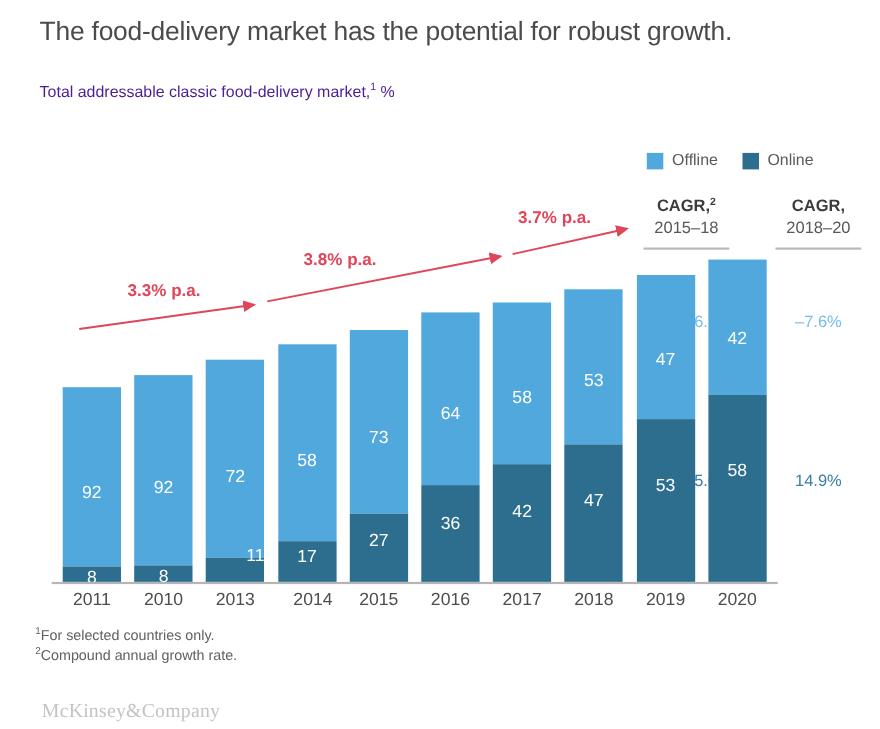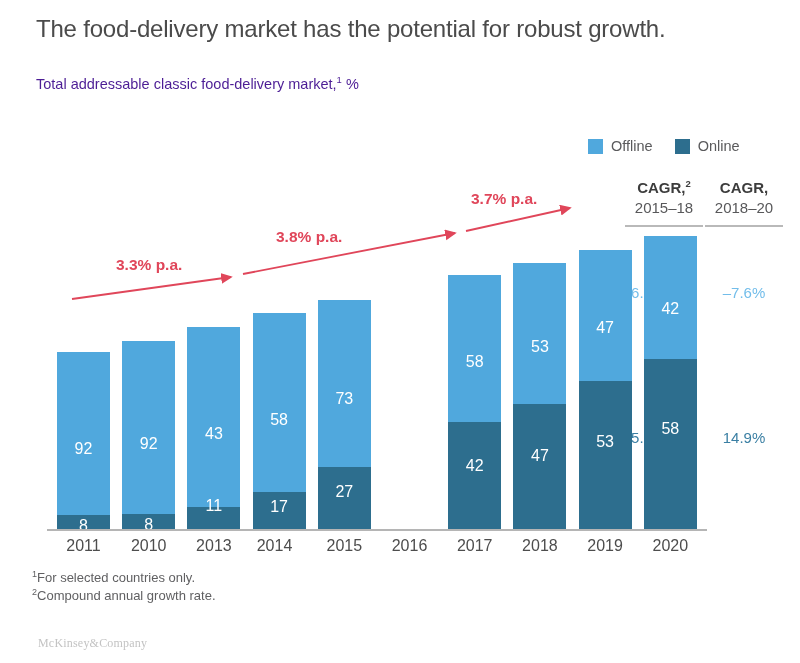--- a/index.html
+++ b/index.html
@@ -65,21 +65,21 @@
   .legend-label {
     font-size: 14.5px;
     color: #5a5a5c;
   }
 
   
   .cagr-col {
     position: absolute;
     text-align: center;
   }
-  .cagr-col-1 { left: 620px; top: 178px; width: 88px; }
+  .cagr-col-1 { left: 580px; top: 178px; width: 88px; }
   .cagr-col-2 { left: 700px; top: 178px; width: 88px; }
   .cagr-head-1 {
     font-size: 15px;
     font-weight: bold;
     color: #3c3c3c;
     line-height: 20px;
     white-space: nowrap;
   }
   .cagr-head-1 sup { font-size: 9.5px; vertical-align: super; line-height: 0; font-weight: bold; }
   .cagr-head-2 {
@@ -163,21 +163,21 @@
     font-size: 13px;
     color: #606062;
     line-height: 18px;
   }
   .footnotes sup { font-size: 9px; vertical-align: super; line-height: 0; }
   .logo {
     position: absolute;
     left: 38px;
     top: 636px;
     font-family: "Liberation Serif", serif;
-    font-size: 12px;
+    font-size: 18px;
     color: #c3c3c3;
     letter-spacing: 0.2px;
   }
 </style>
 </head>
 <body>
 
 <div id="page">
 
   <div class="title">The food-delivery market has the potential for robust growth.</div>
@@ -223,38 +223,44 @@
       <div class="bar-group" style="left: 122.2px; top: 340.59px; width: 53px; height: 188.41px;">
         <div class="seg offline" style="top: 0px; height: 173.337px; background: rgb(80, 168, 221);"></div>
         <div class="seg online" style="top: 173.337px; height: 15.0728px; background: rgb(45, 110, 142);"></div>
         <div class="seg-label" style="top: 94.0023px;">92</div>
         <div class="seg-label" style="top: 175.337px;">8</div>
       </div>
       <div class="tick-label" style="left: 122.2px; width: 53px; top: 537px;">2010</div>
       <div class="bar-group" style="left: 187.4px; top: 326.97px; width: 53px; height: 202.03px;">
         <div class="seg offline" style="top: 0px; height: 179.807px; background: rgb(80, 168, 221);"></div>
         <div class="seg online" style="top: 179.807px; height: 22.2233px; background: rgb(45, 110, 142);"></div>
-        <div class="seg-label" style="top: 97.884px;">43</div>
-        <div class="seg-label" style="top: 170px;">11</div>
+        <div class="seg-label" style="top: 97.884px;">72</div>
+        <div class="seg-label" style="top: 170px; text-align: right;">11</div>
       </div>
       <div class="tick-label" style="left: 187.4px; width: 53px; top: 537px;">2013</div>
       <div class="bar-group" style="left: 252.6px; top: 313.35px; width: 53px; height: 215.65px;">
         <div class="seg offline" style="top: 0px; height: 178.989px; background: rgb(80, 168, 221);"></div>
         <div class="seg online" style="top: 178.989px; height: 36.6605px; background: rgb(45, 110, 142);"></div>
         <div class="seg-label" style="top: 97.3937px;">58</div>
         <div class="seg-label" style="top: 184.387px;">17</div>
       </div>
-      <div class="tick-label" style="left: 248px; width: 53px; top: 537px; text-align: center;">2014</div>
+      <div class="tick-label" style="left: 258px; width: 53px; top: 537px; text-align: center;">2014</div>
       <div class="bar-group" style="left: 317.8px; top: 299.73px; width: 53px; height: 229.27px;">
         <div class="seg offline" style="top: 0px; height: 167.367px; background: rgb(80, 168, 221);"></div>
         <div class="seg online" style="top: 167.367px; height: 61.9029px; background: rgb(45, 110, 142);"></div>
         <div class="seg-label" style="top: 90.4203px;">73</div>
         <div class="seg-label" style="top: 183.366px;">27</div>
       </div>
       <div class="tick-label" style="left: 317.8px; width: 53px; top: 537px;">2015</div>
+      <div class="bar-group" style="left: 383px; top: 283.84px; width: 53px; height: 245.16px;">
+        <div class="seg offline" style="top: 0px; height: 156.902px; background: rgb(80, 168, 221);"></div>
+        <div class="seg online" style="top: 156.902px; height: 88.2576px; background: rgb(45, 110, 142);"></div>
+        <div class="seg-label" style="top: 84.1414px;">64</div>
+        <div class="seg-label" style="top: 183.971px;">36</div>
+      </div>
       <div class="tick-label" style="left: 383px; width: 53px; top: 537px;">2016</div>
       <div class="bar-group" style="left: 448.2px; top: 274.76px; width: 53px; height: 254.24px;">
         <div class="seg offline" style="top: 0px; height: 147.459px; background: rgb(80, 168, 221);"></div>
         <div class="seg online" style="top: 147.459px; height: 106.781px; background: rgb(45, 110, 142);"></div>
         <div class="seg-label" style="top: 78.4755px;">58</div>
         <div class="seg-label" style="top: 182.307px;">42</div>
       </div>
       <div class="tick-label" style="left: 448.2px; width: 53px; top: 537px;">2017</div>
       <div class="bar-group" style="left: 513.4px; top: 263.41px; width: 53px; height: 265.59px;">
         <div class="seg offline" style="top: 0px; height: 140.763px; background: rgb(80, 168, 221);"></div>

